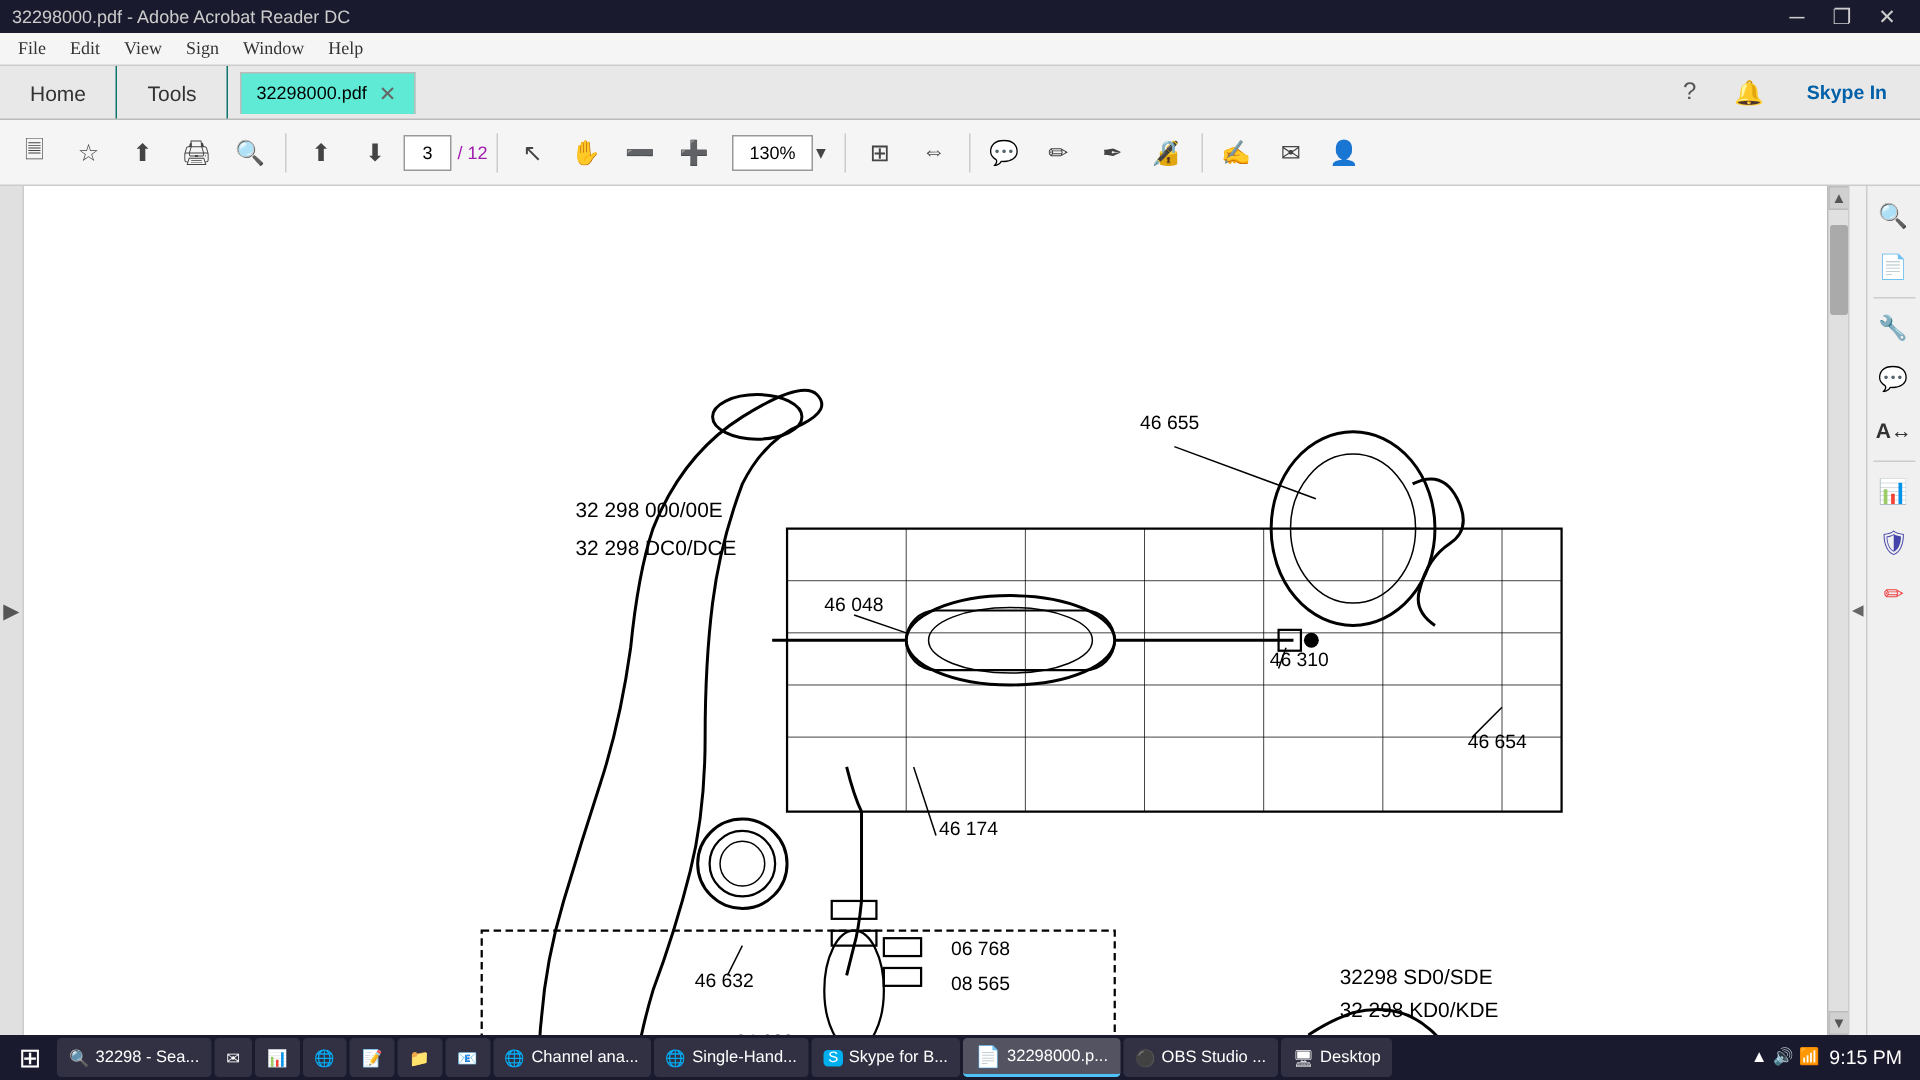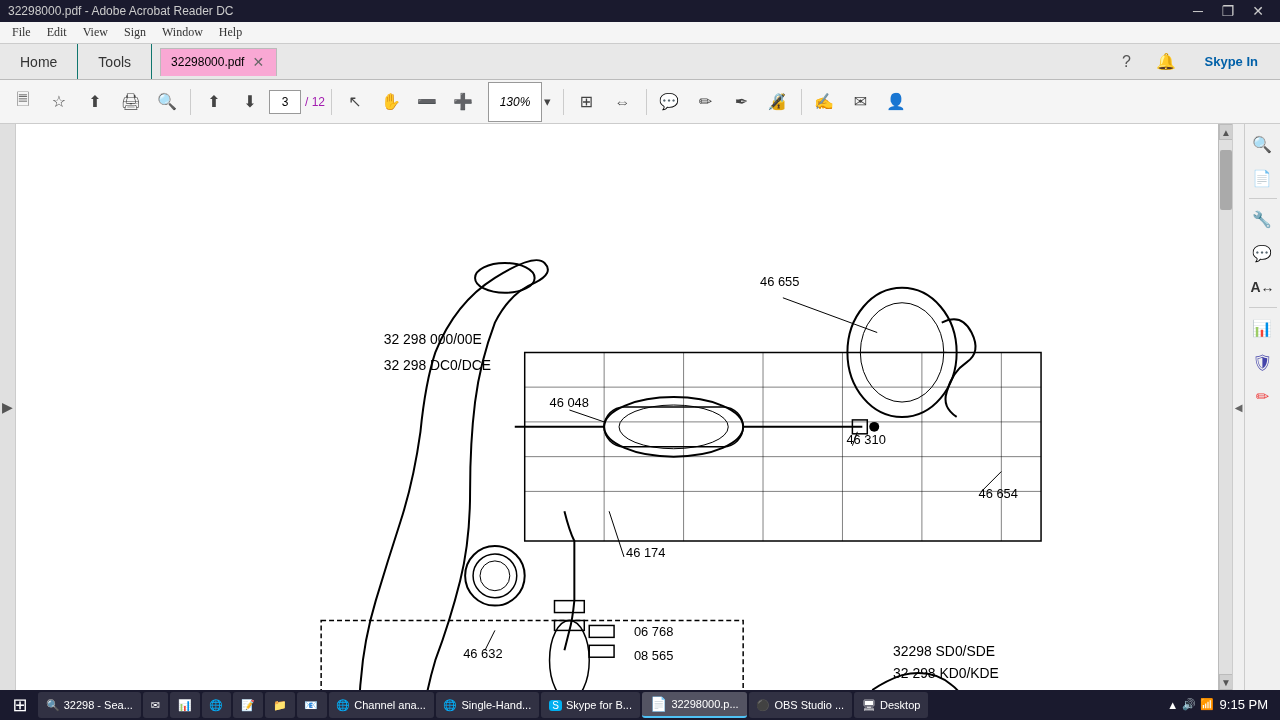--- a/index.html
+++ b/index.html
@@ -63,21 +63,21 @@
     }
 
     
     #file-tab-area {
       display: flex;
       align-items: center;
       flex: 1;
       padding-left: 4px;
     }
     .file-tab {
-      background: #f9a8d4;
+      background: #5eead4;
       border: 1px solid #bbb;
       border-bottom: none;
       padding: 0 10px;
       height: 28px;
       display: flex;
       align-items: center;
       gap: 6px;
       font-size: 12px;
       cursor: pointer;
       margin-left: 4px;
@@ -147,26 +147,25 @@
       text-align: center;
       font-size: 12px;
       background: white;
     }
     .page-total {
       font-size: 12px;
       color: #a21caf;
     }
     .zoom-input {
       width: 54px;
-      height: 40px;
+      height: 24px;
       border: 1px solid #999;
       text-align: center;
       font-size: 12px;
       background: white;
-      font-style: italic;
     }
     .tb-btn.wide { width: auto; padding: 0 6px; font-size: 13px; gap: 2px; }
 
     
     #main {
       display: flex;
       height: calc(720px - 22px - 22px - 36px - 44px - 30px);
       overflow: hidden;
     }
 

